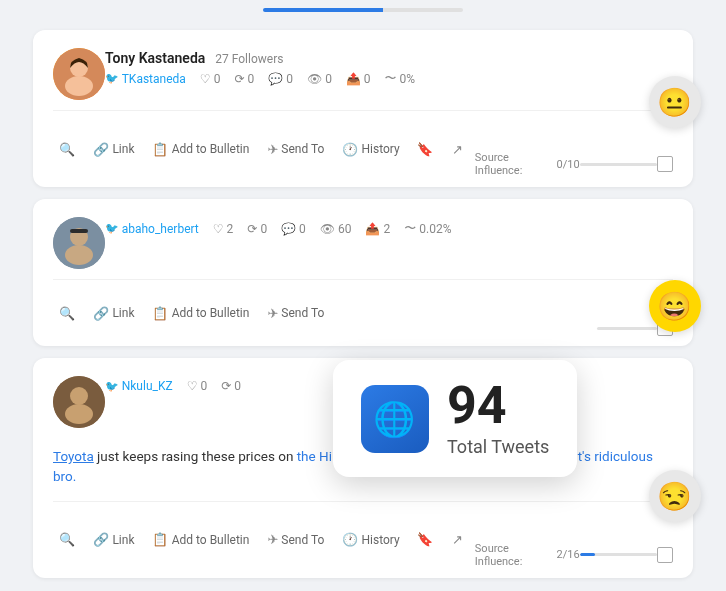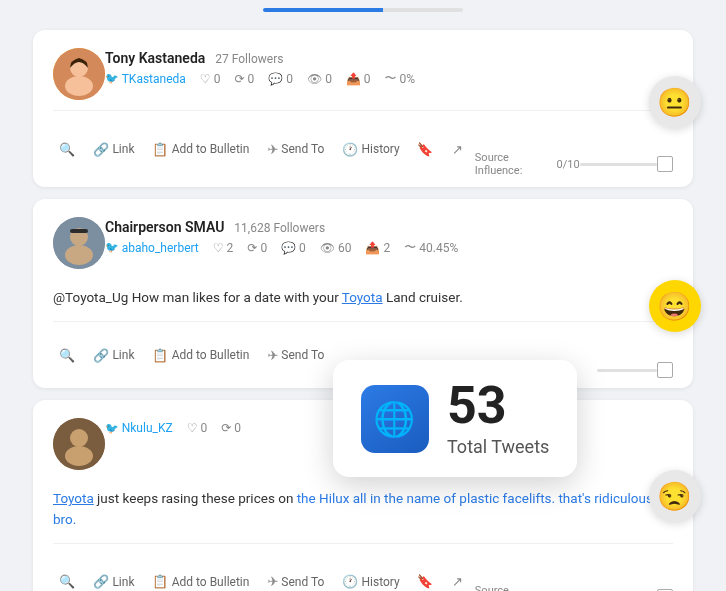--- a/index.html
+++ b/index.html
@@ -367,24 +367,20 @@
       <div class="card-header">
         <div class="avatar" style="background:#7b8fa1; display:flex; align-items:center; justify-content:center;">
           <svg width="52" height="52" viewBox="0 0 52 52">
             <circle cx="26" cy="26" r="26" fill="#7b8fa1"></circle>
             <circle cx="26" cy="20" r="9" fill="#c8a882"></circle>
             <ellipse cx="26" cy="38" rx="14" ry="10" fill="#c8a882"></ellipse>
             <rect x="17" y="12" width="18" height="4" rx="2" fill="#2c2c2c"></rect>
           </svg>
         </div>
         <div class="user-info">
-          <div>
-            <span class="user-name">Chairperson SMAU</span>
-            <span class="followers">11,628 Followers</span>
-          </div>
           <div class="user-handle-row">
             <div class="handle">
               <span class="twitter-bird">🐦</span>
               <span>abaho_herbert</span>
             </div>
             <div class="stats-row">
               <span class="stat-item">
                 <span class="stat-icon">♡</span>
                 <span>2</span>
               </span>
@@ -399,28 +395,25 @@
               <span class="stat-item">
                 <span class="stat-icon">👁</span>
                 <span>60</span>
               </span>
               <span class="stat-item">
                 <span class="stat-icon">📤</span>
                 <span>2</span>
               </span>
               <span class="stat-item">
                 <span class="stat-icon">〜</span>
-                <span>40.45%</span>
+                <span>0.02%</span>
               </span>
             </div>
           </div>
         </div>
-      </div>
-      <div class="card-body">
-        @Toyota_Ug How man likes for a date with your <span class="keyword-highlight">Toyota</span> Land cruiser.
       </div>
       <div class="card-footer">
         <div class="footer-action">
           <span class="footer-action-icon">🔍</span>
         </div>
         <div class="footer-action">
           <span class="footer-action-icon">🔗</span>
           <span>Link</span>
         </div>
         <div class="footer-action">
@@ -516,19 +509,19 @@
     </div>
     <div class="sentiment-face sentiment-sad" style="position:absolute; right:-8px; top:450px;">
       😒
     </div>
 
     <div class="total-tweets-overlay">
       <div class="overlay-icon-circle">
         🌐
       </div>
       <div>
-        <div class="overlay-count">53</div>
+        <div class="overlay-count">94</div>
         <div class="overlay-label">Total Tweets</div>
       </div>
     </div>
 
   </div>
 </div>
 
 </body></html>

